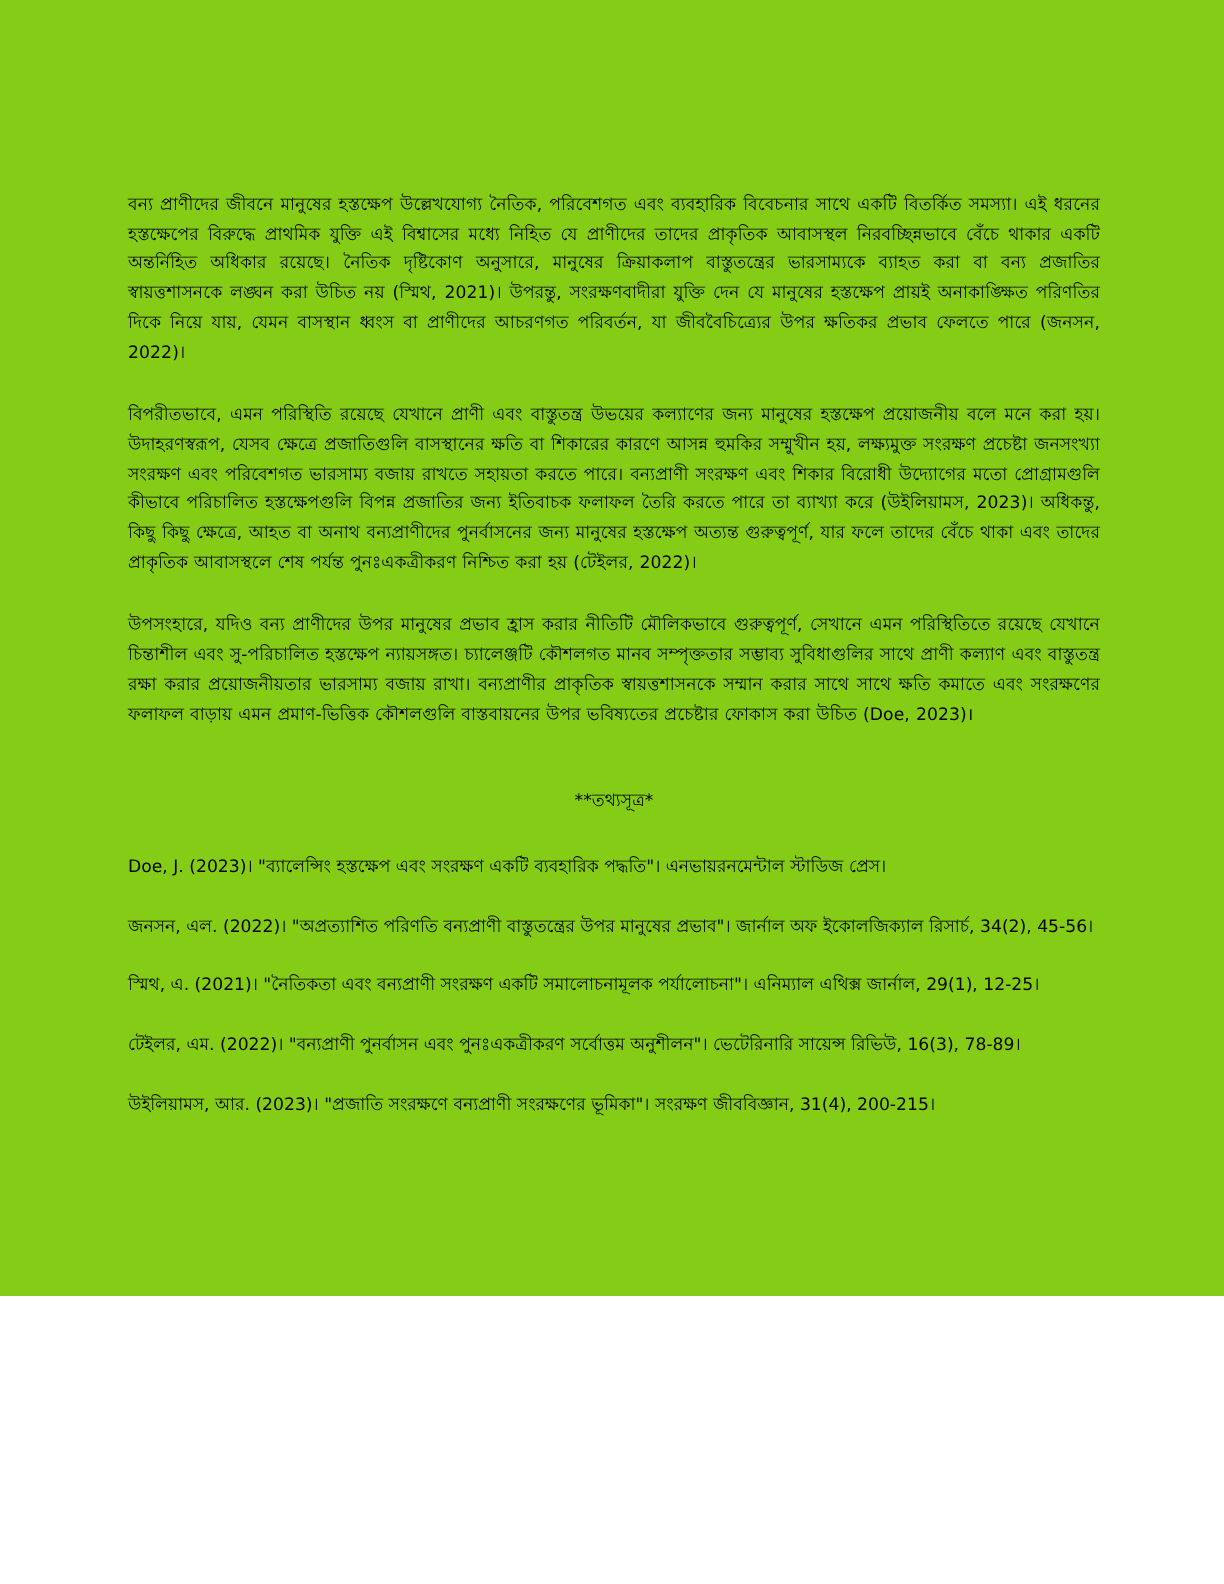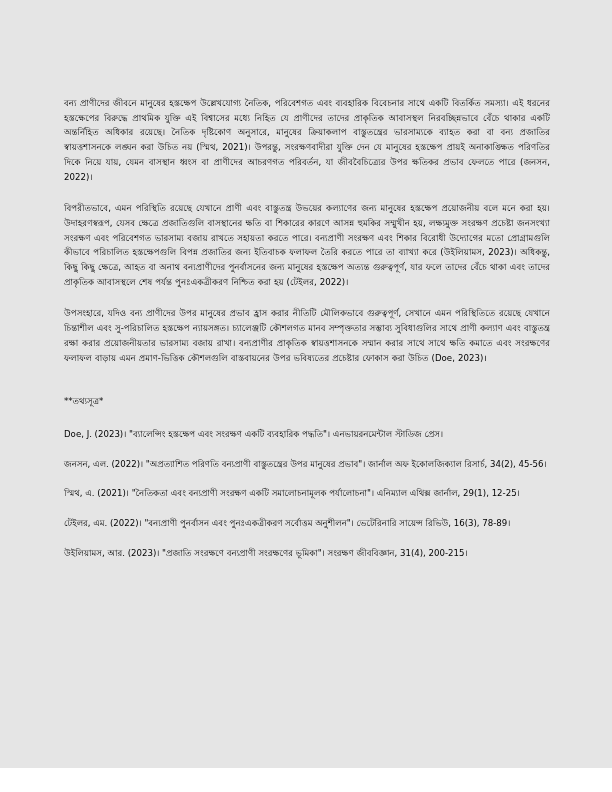--- a/index.html
+++ b/index.html
@@ -6,22 +6,22 @@
     margin: 0;
     padding: 0;
     background: #ffffff;
   }
   body {
     font-family: "Liberation Serif", "DejaVu Sans", serif;
   }
   .page {
     position: relative;
     width: 612px;
-    height: 768px;
-    background: #e5e5e5;
+    height: 648px;
+    background: #84cc16;
     overflow: hidden;
     box-sizing: border-box;
   }
   .content {
     position: absolute;
     left: 64px;
     top: 96px;
     width: 486px;
   }
   .para {
@@ -37,21 +37,21 @@
   }
   .para.last-body {
     margin-bottom: 29px;
   }
   .refs-heading {
     font-family: "DejaVu Sans", "Liberation Sans", sans-serif;
     font-size: 8.6px;
     line-height: 14.7px;
     color: #000000;
     margin: 0 0 18px 0;
-    text-align: left;
+    text-align: center;
   }
   .ref-item {
     font-family: "DejaVu Sans", "Liberation Sans", sans-serif;
     font-size: 8.6px;
     line-height: 14.7px;
     color: #000000;
     margin: 0 0 15px 0;
     text-align: left;
   }
   .ref-item:last-child {

